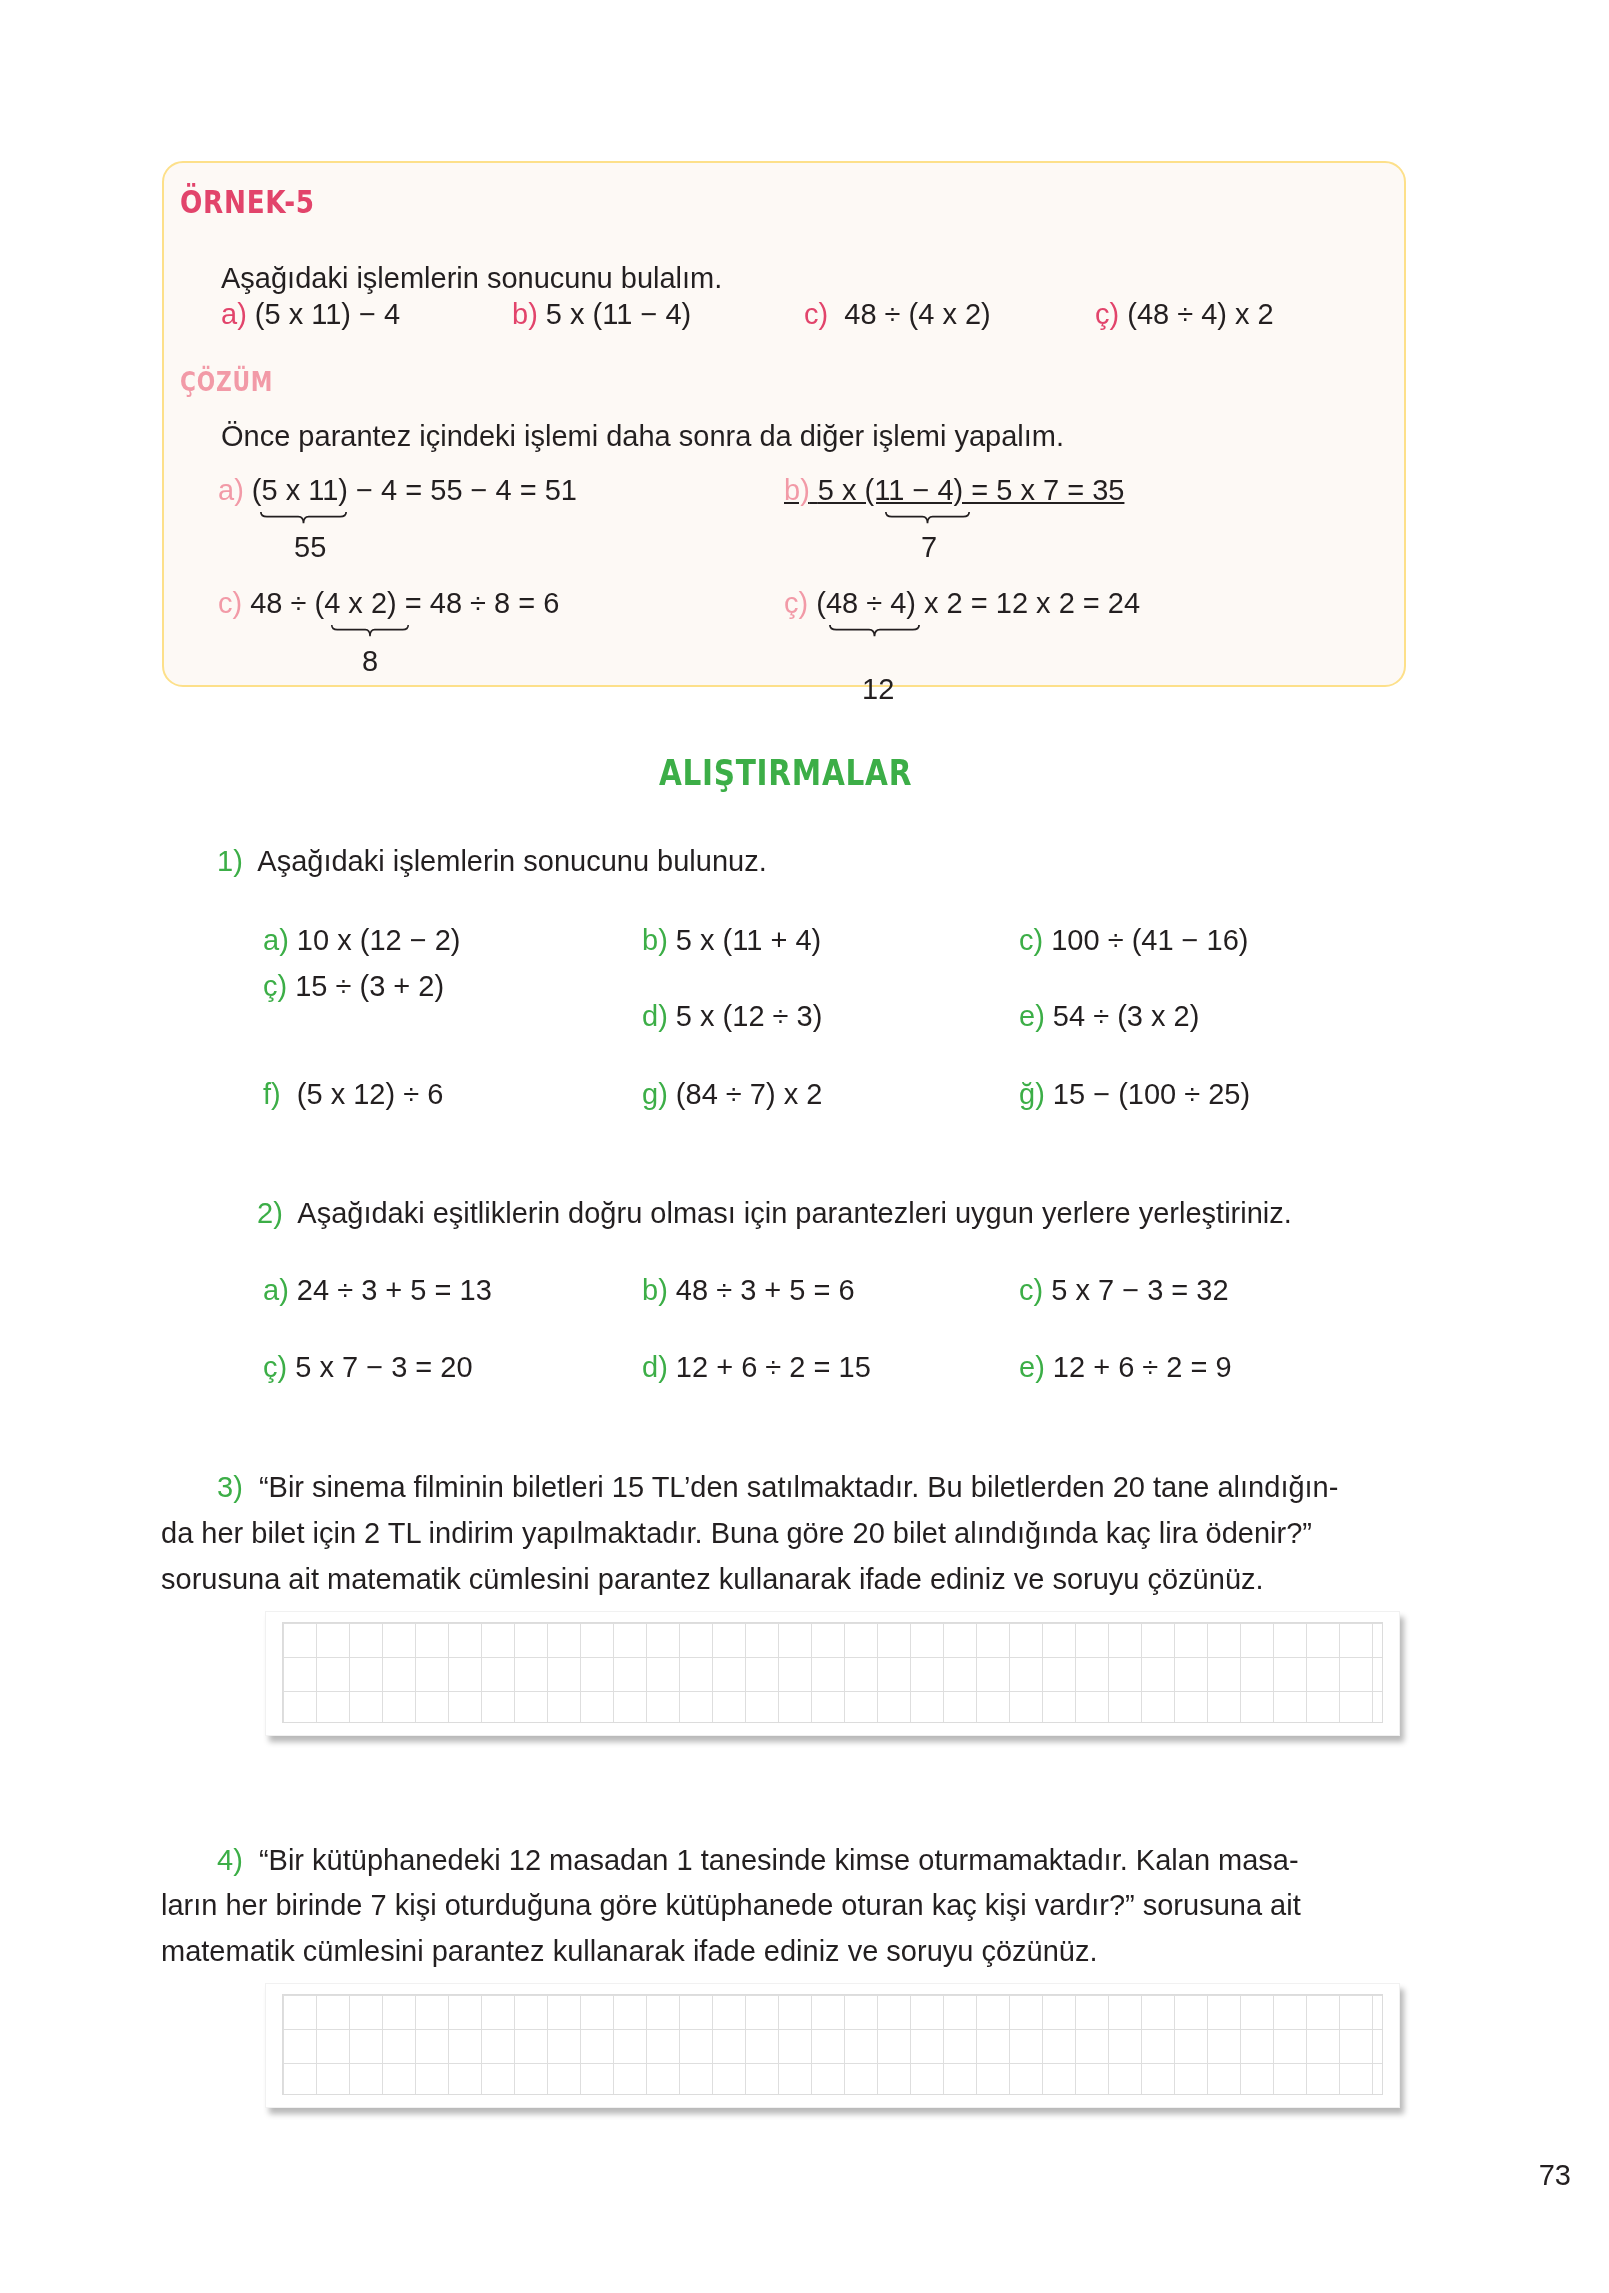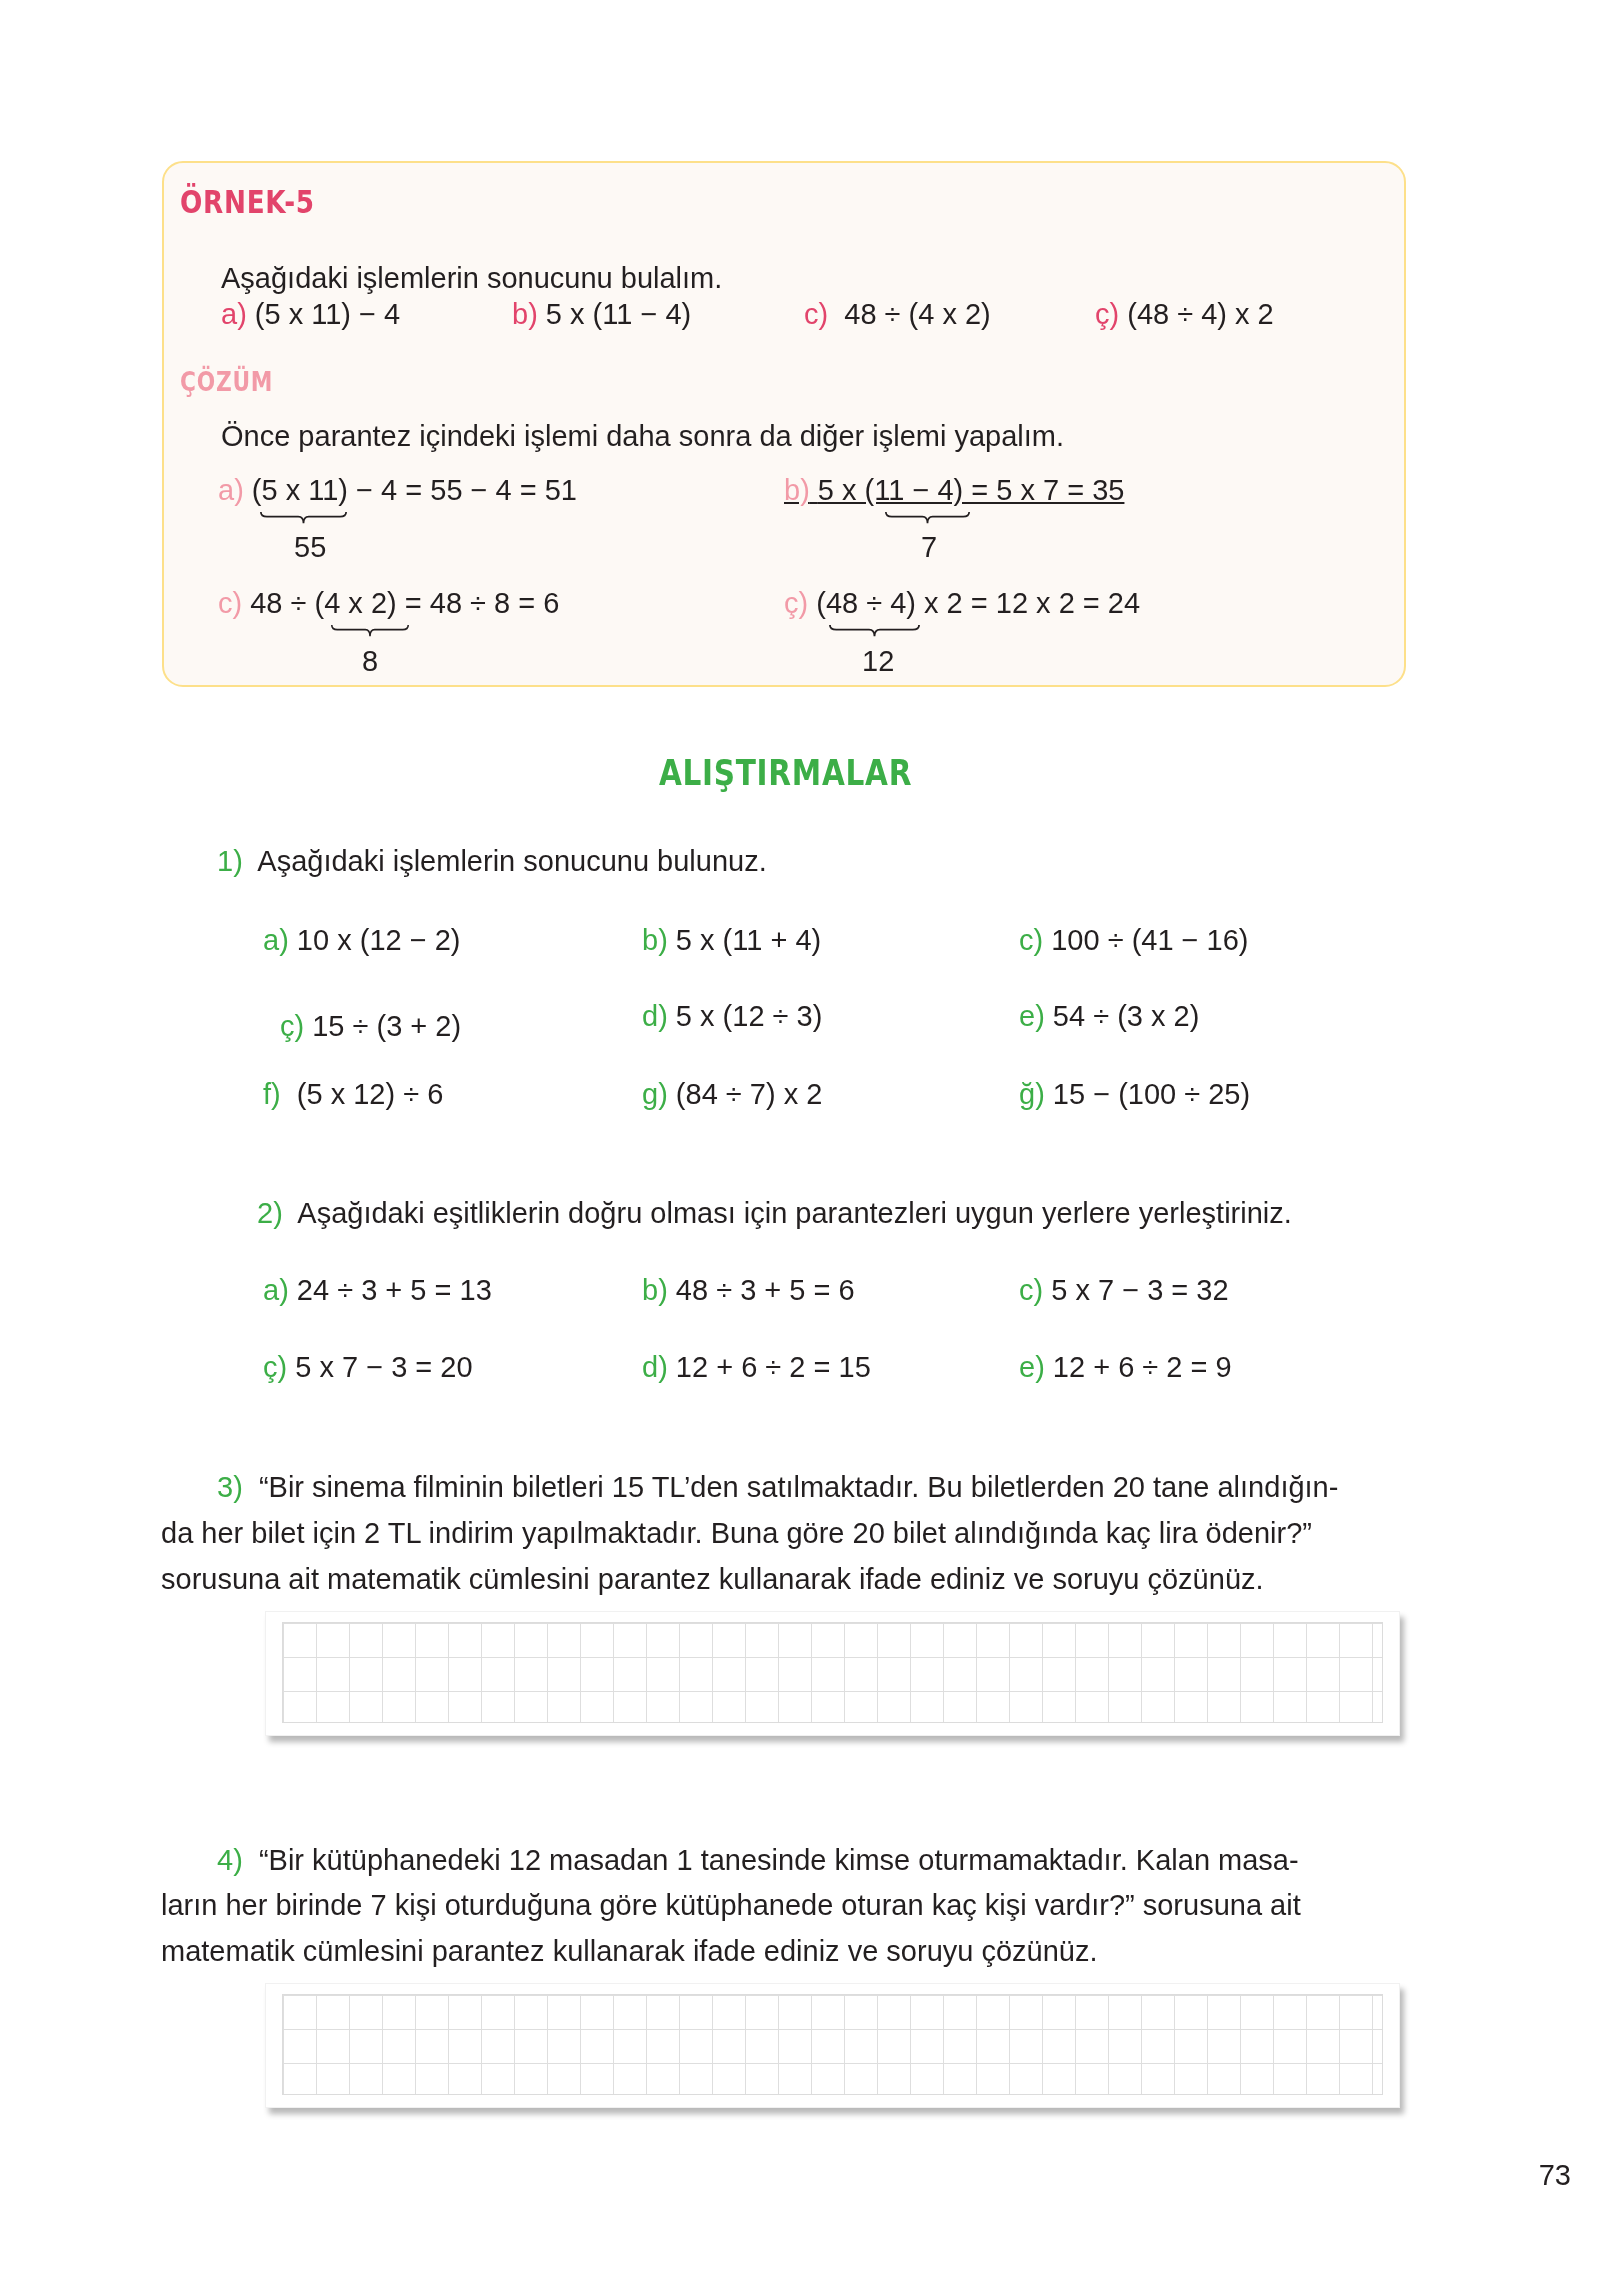--- a/index.html
+++ b/index.html
@@ -99,21 +99,21 @@
 
 <div class="abs txt" style="left:784px; top:586px;">
   <span class="lbl-pink">ç)</span>
   <span>(48 ÷ 4) x 2  = 12 x 2 = 24</span>
 </div>
 <div class="brace" style="left:829px; top:624px; width:91px;">
   <svg viewBox="0 0 100 14" preserveAspectRatio="none">
       <path d="M1 1 Q1 6 8 6 L44 6 Q50 6 50 13 Q50 6 56 6 L92 6 Q99 6 99 1" fill="none" stroke="#231f20" stroke-width="2"></path>
     </svg>
 </div>
-<div class="abs txt" style="left:862px; top:644px;">12</div>
+<div class="abs txt" style="left:862px; top:672px;">12</div>
 
 <div class="abs section-title" style="left:0; width:1571px; text-align:center; top:752px;">ALIŞTIRMALAR</div>
 
 <div class="abs txt" style="left:217px; top:844px;">
   <span class="lbl-green">1)</span>&nbsp;
   <span>Aşağıdaki işlemlerin sonucunu bulunuz.</span>
 </div>
 
 <div class="abs txt" style="left:263px; top:923px;">
   <span class="lbl-green">a)</span>
@@ -121,21 +121,21 @@
 </div>
 <div class="abs txt" style="left:642px; top:923px;">
   <span class="lbl-green">b)</span>
   <span>5 x (11 + 4)</span>
 </div>
 <div class="abs txt" style="left:1019px; top:923px;">
   <span class="lbl-green">c)</span>
   <span>100 ÷ (41 − 16)</span>
 </div>
 
-<div class="abs txt" style="left:263px; top:1009px;margin-left:17px;">
+<div class="abs txt" style="left:263px; top:969px;">
   <span class="lbl-green">ç)</span>
   <span>15 ÷ (3 + 2)</span>
 </div>
 <div class="abs txt" style="left:642px; top:999px;">
   <span class="lbl-green">d)</span>
   <span>5 x (12 ÷ 3)</span>
 </div>
 <div class="abs txt" style="left:1019px; top:999px;">
   <span class="lbl-green">e)</span>
   <span>54 ÷ (3 x 2)</span>

